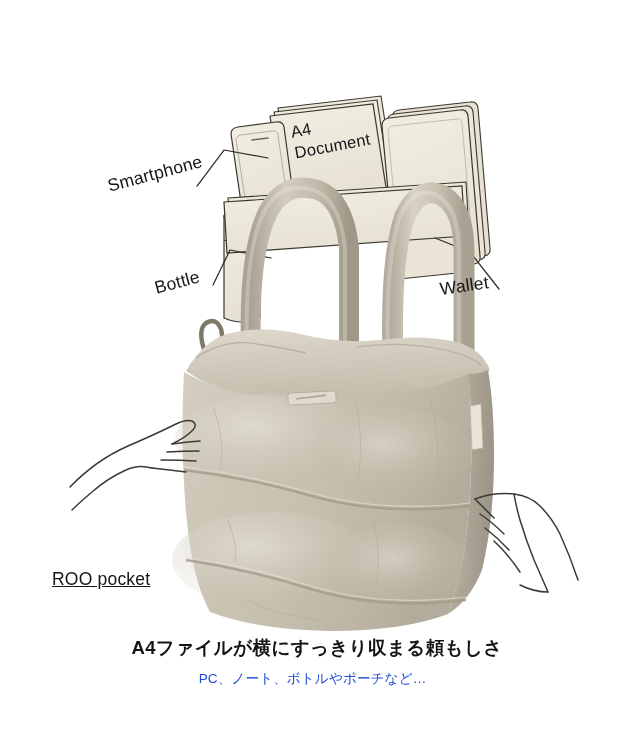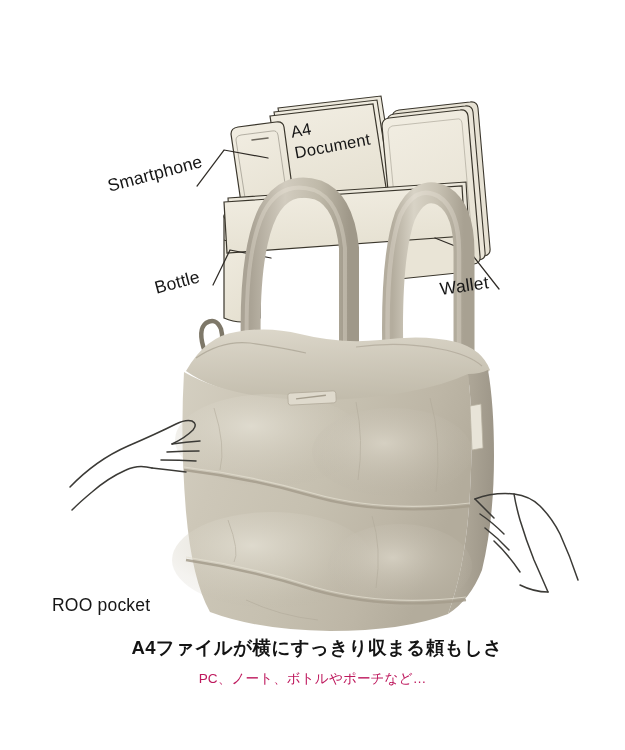--- a/index.html
+++ b/index.html
@@ -14,33 +14,33 @@
 
   
   .captions{
     position:absolute;left:0;right:0;top:636px;text-align:center;
   }
   .headline{
     font-size:18.5px;font-weight:700;letter-spacing:.4px;color:#141414;
     line-height:1.25;margin:0 0 9px 9px;
   }
   .subline{
-    font-size:13.6px;font-weight:400;color:#be185d;line-height:1.55;margin:0;
+    font-size:13.6px;font-weight:400;color:#1d4ed8;line-height:1.55;margin:0;
     letter-spacing:.1px;
   }
 
   
   .callout{
     position:absolute;white-space:nowrap;color:#161616;
     font-weight:400;letter-spacing:.2px;
   }
   .cl-smartphone{left:108px;top:176px;font-size:17.5px;transform:rotate(-15deg);transform-origin:left center;}
   .cl-bottle{left:155px;top:278px;font-size:17.5px;transform:rotate(-15deg);transform-origin:left center;}
   .cl-wallet{left:440px;top:279px;font-size:17.5px;transform:rotate(-8deg);transform-origin:left center;}
-  .cl-roo{left:52px;top:595px;font-size:17.5px;}
+  .cl-roo{left:52px;top:569px;font-size:17.5px;text-decoration:underline;}
   .cl-a4{
     left:289px;top:122px;font-size:16.5px;line-height:1.28;
     transform:rotate(-10.5deg);transform-origin:left top;white-space:normal;
   }
 </style>
 </head>
 <body>
 
 <div id="stage">
 

